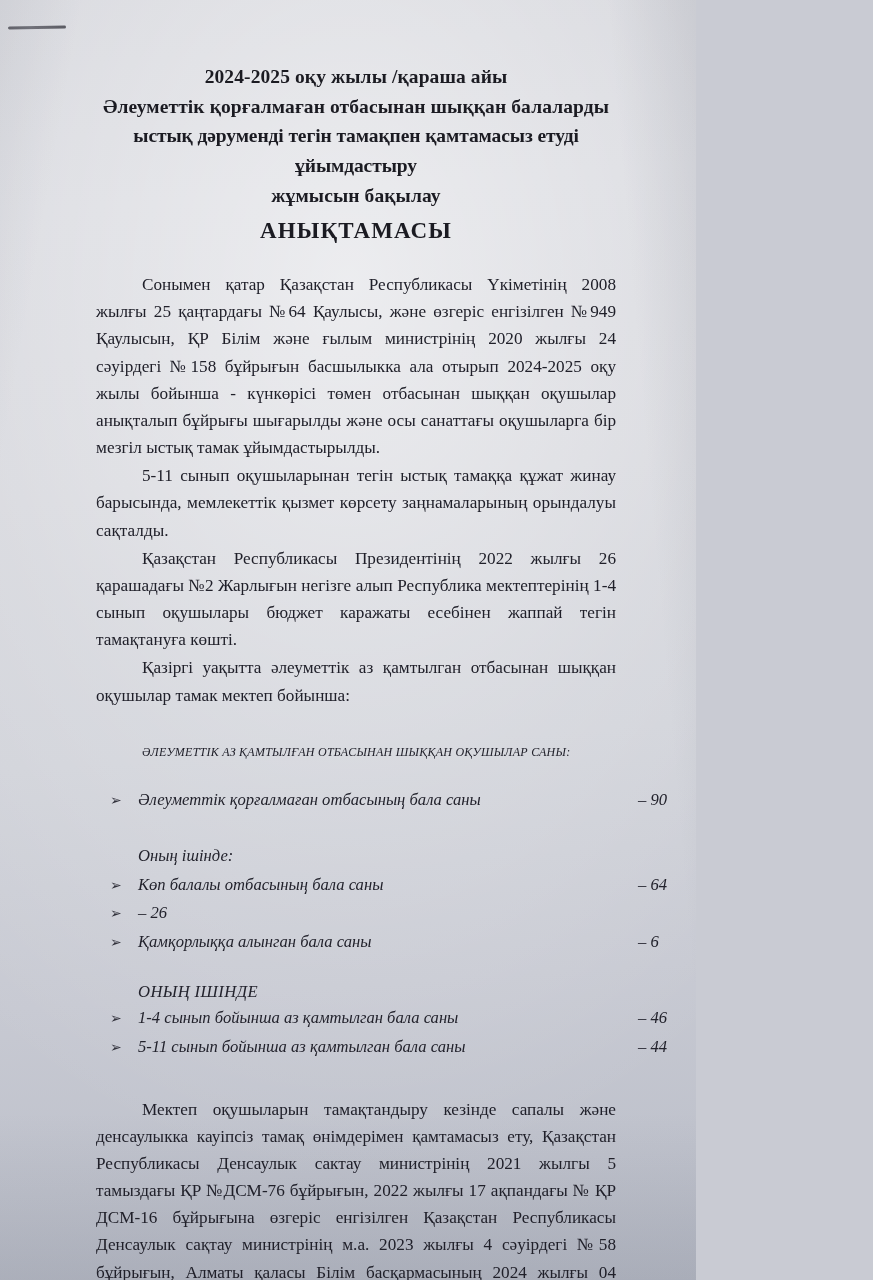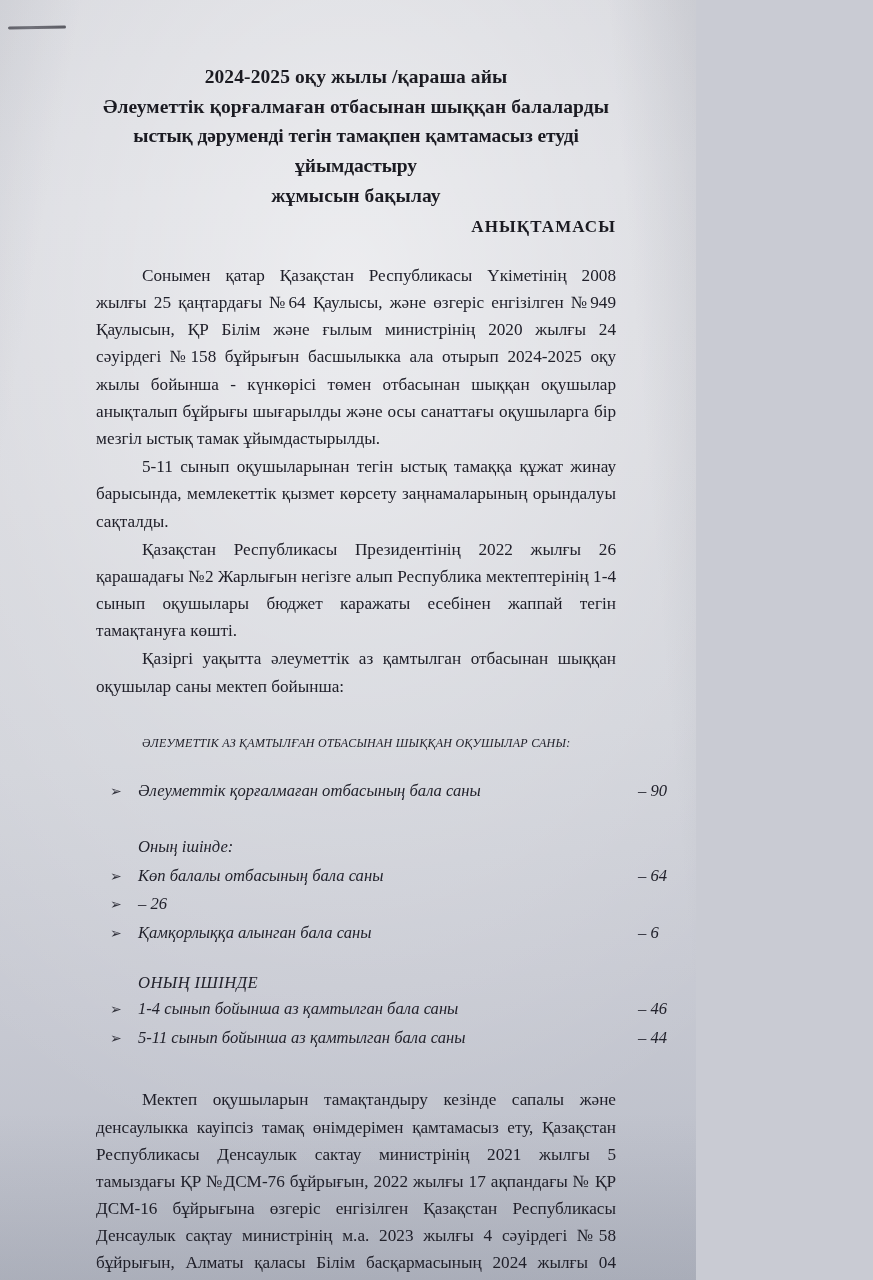--- a/index.html
+++ b/index.html
@@ -75,22 +75,21 @@
     line-height: 1.52;
     color: #1b1b22;
     letter-spacing: .1px;
   }
   .doc-title .line { display: block; }
   .doc-title .line-wide { letter-spacing: -.1px; }
   .doc-title .anyktamasy {
     display: block;
     margin-top: 4px;
     letter-spacing: 1.1px;
-    font-size: 17px;
-    text-align: right;
+    font-size: 23px;
   }
 
   
   .body-block { margin-top: 22px; }
   p.para {
     margin: 0 0 1px 0;
     text-align: justify;
     text-justify: inter-word;
     text-indent: 46px;
     font-size: 17.2px;
@@ -173,21 +172,21 @@
       <span class="line">Әлеуметтік қорғалмаған отбасынан шыққан балаларды</span>
       <span class="line line-wide">ыстық дәруменді тегін тамақпен қамтамасыз етуді ұйымдастыру</span>
       <span class="line">жұмысын бақылау</span>
       <span class="anyktamasy">АНЫҚТАМАСЫ</span>
     </div>
 
     <div class="body-block">
       <p class="para">Сонымен қатар Қазақстан Республикасы Үкіметінің 2008 жылғы 25 қаңтардағы №64 Қаулысы, және өзгеріс енгізілген №949 Қаулысын, ҚР Білім және ғылым министрінің 2020 жылғы 24 сәуірдегі №158 бұйрығын басшылыкка ала отырып 2024-2025 оқу жылы бойынша - күнкөрісі төмен отбасынан шыққан оқушылар анықталып бұйрығы шығарылды және осы санаттағы оқушыларга бір мезгіл ыстық тамак ұйымдастырылды.</p>
       <p class="para">5-11 сынып оқушыларынан тегін ыстық тамаққа құжат жинау барысында, мемлекеттік қызмет көрсету заңнамаларының орындалуы сақталды.</p>
       <p class="para">Қазақстан Республикасы Президентінің 2022 жылғы 26 қарашадағы №2 Жарлығын негізге алып Республика мектептерінің 1-4 сынып оқушылары бюджет каражаты есебінен жаппай тегін тамақтануға көшті.</p>
-      <p class="para">Қазіргі уақытта әлеуметтік аз қамтылган отбасынан шыққан оқушылар саны мектеп бойынша:</p>
+      <p class="para">Қазіргі уақытта әлеуметтік аз қамтылган отбасынан шыққан оқушылар тамак мектеп бойынша:</p>
     </div>
 
     <div class="section-heading">ӘЛЕУМЕТТІК АЗ ҚАМТЫЛҒАН ОТБАСЫНАН ШЫҚҚАН ОҚУШЫЛАР САНЫ:</div>
 
     <ul class="stat-list">
       <li class="stat-row">
         <span class="bullet">➢</span>
         <span class="stat-label">Әлеуметтік қорғалмаған отбасының бала саны</span>
         <span class="stat-value">– 90</span>
       </li>

